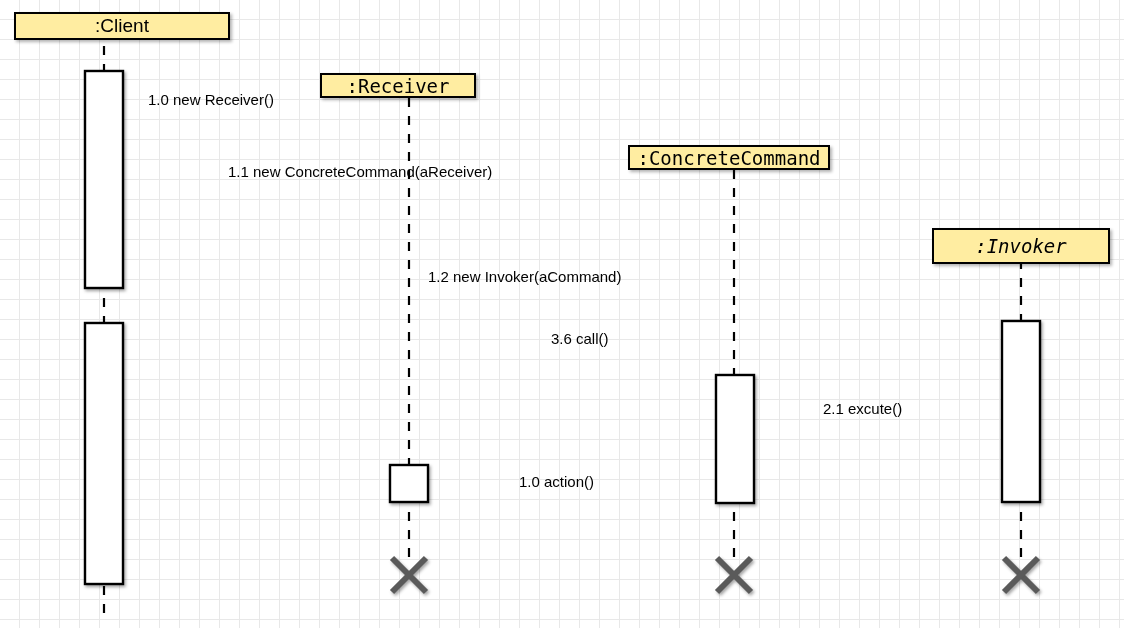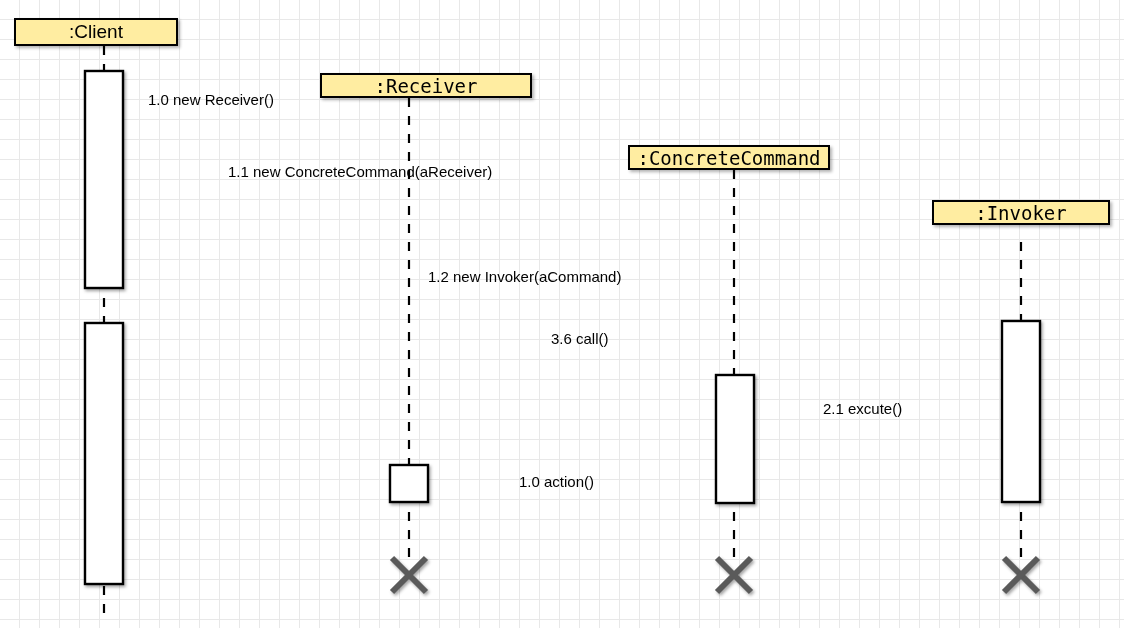--- a/index.html
+++ b/index.html
@@ -93,30 +93,30 @@
           <line x1="751" y1="558" x2="717" y2="592" stroke="#5a5a5a" stroke-width="6" stroke-linecap="butt"></line>
         </g>
         <g filter="url(#softshadow)">
           <line x1="1004" y1="558" x2="1038" y2="592" stroke="#5a5a5a" stroke-width="6" stroke-linecap="butt"></line>
           <line x1="1038" y1="558" x2="1004" y2="592" stroke="#5a5a5a" stroke-width="6" stroke-linecap="butt"></line>
         </g>
       </g>
   </svg>
 
   <div id="objboxes">
-      <div class="objbox sans" style="left: 14px; top: 18px; width: 164px; height: 28px;">
+      <div class="objbox sans" style="left: 14px; top: 12px; width: 216px; height: 28px;">
         <span>:Client</span>
       </div>
-      <div class="objbox mono" style="left: 320px; top: 73px; width: 212px; height: 25px;">
+      <div class="objbox mono" style="left: 320px; top: 73px; width: 156px; height: 25px;">
         <span>:Receiver</span>
       </div>
       <div class="objbox mono" style="left: 628px; top: 145px; width: 202px; height: 25px;">
         <span>:ConcreteCommand</span>
       </div>
-      <div class="objbox mono" style="left: 932px; top: 200px; width: 178px; height: 25px;">
+      <div class="objbox mono" style="left: 932px; top: 228px; width: 178px; height: 36px; font-style: italic;">
         <span>:Invoker</span>
       </div>
     </div>
   <div id="msglabels">
       <div class="msglabel" style="left: 148px; top: 91px;">1.0 new Receiver()</div>
       <div class="msglabel" style="left: 228px; top: 163px;">1.1 new ConcreteCommand(aReceiver)</div>
       <div class="msglabel" style="left: 428px; top: 235px; margin-top: 33px;">1.2 new Invoker(aCommand)</div>
       <div class="msglabel" style="left: 551px; top: 330px;">3.6 call()</div>
       <div class="msglabel" style="left: 823px; top: 384px; margin-top: 16px;">2.1 excute()</div>
       <div class="msglabel" style="left: 519px; top: 473px;">1.0 action()</div>

